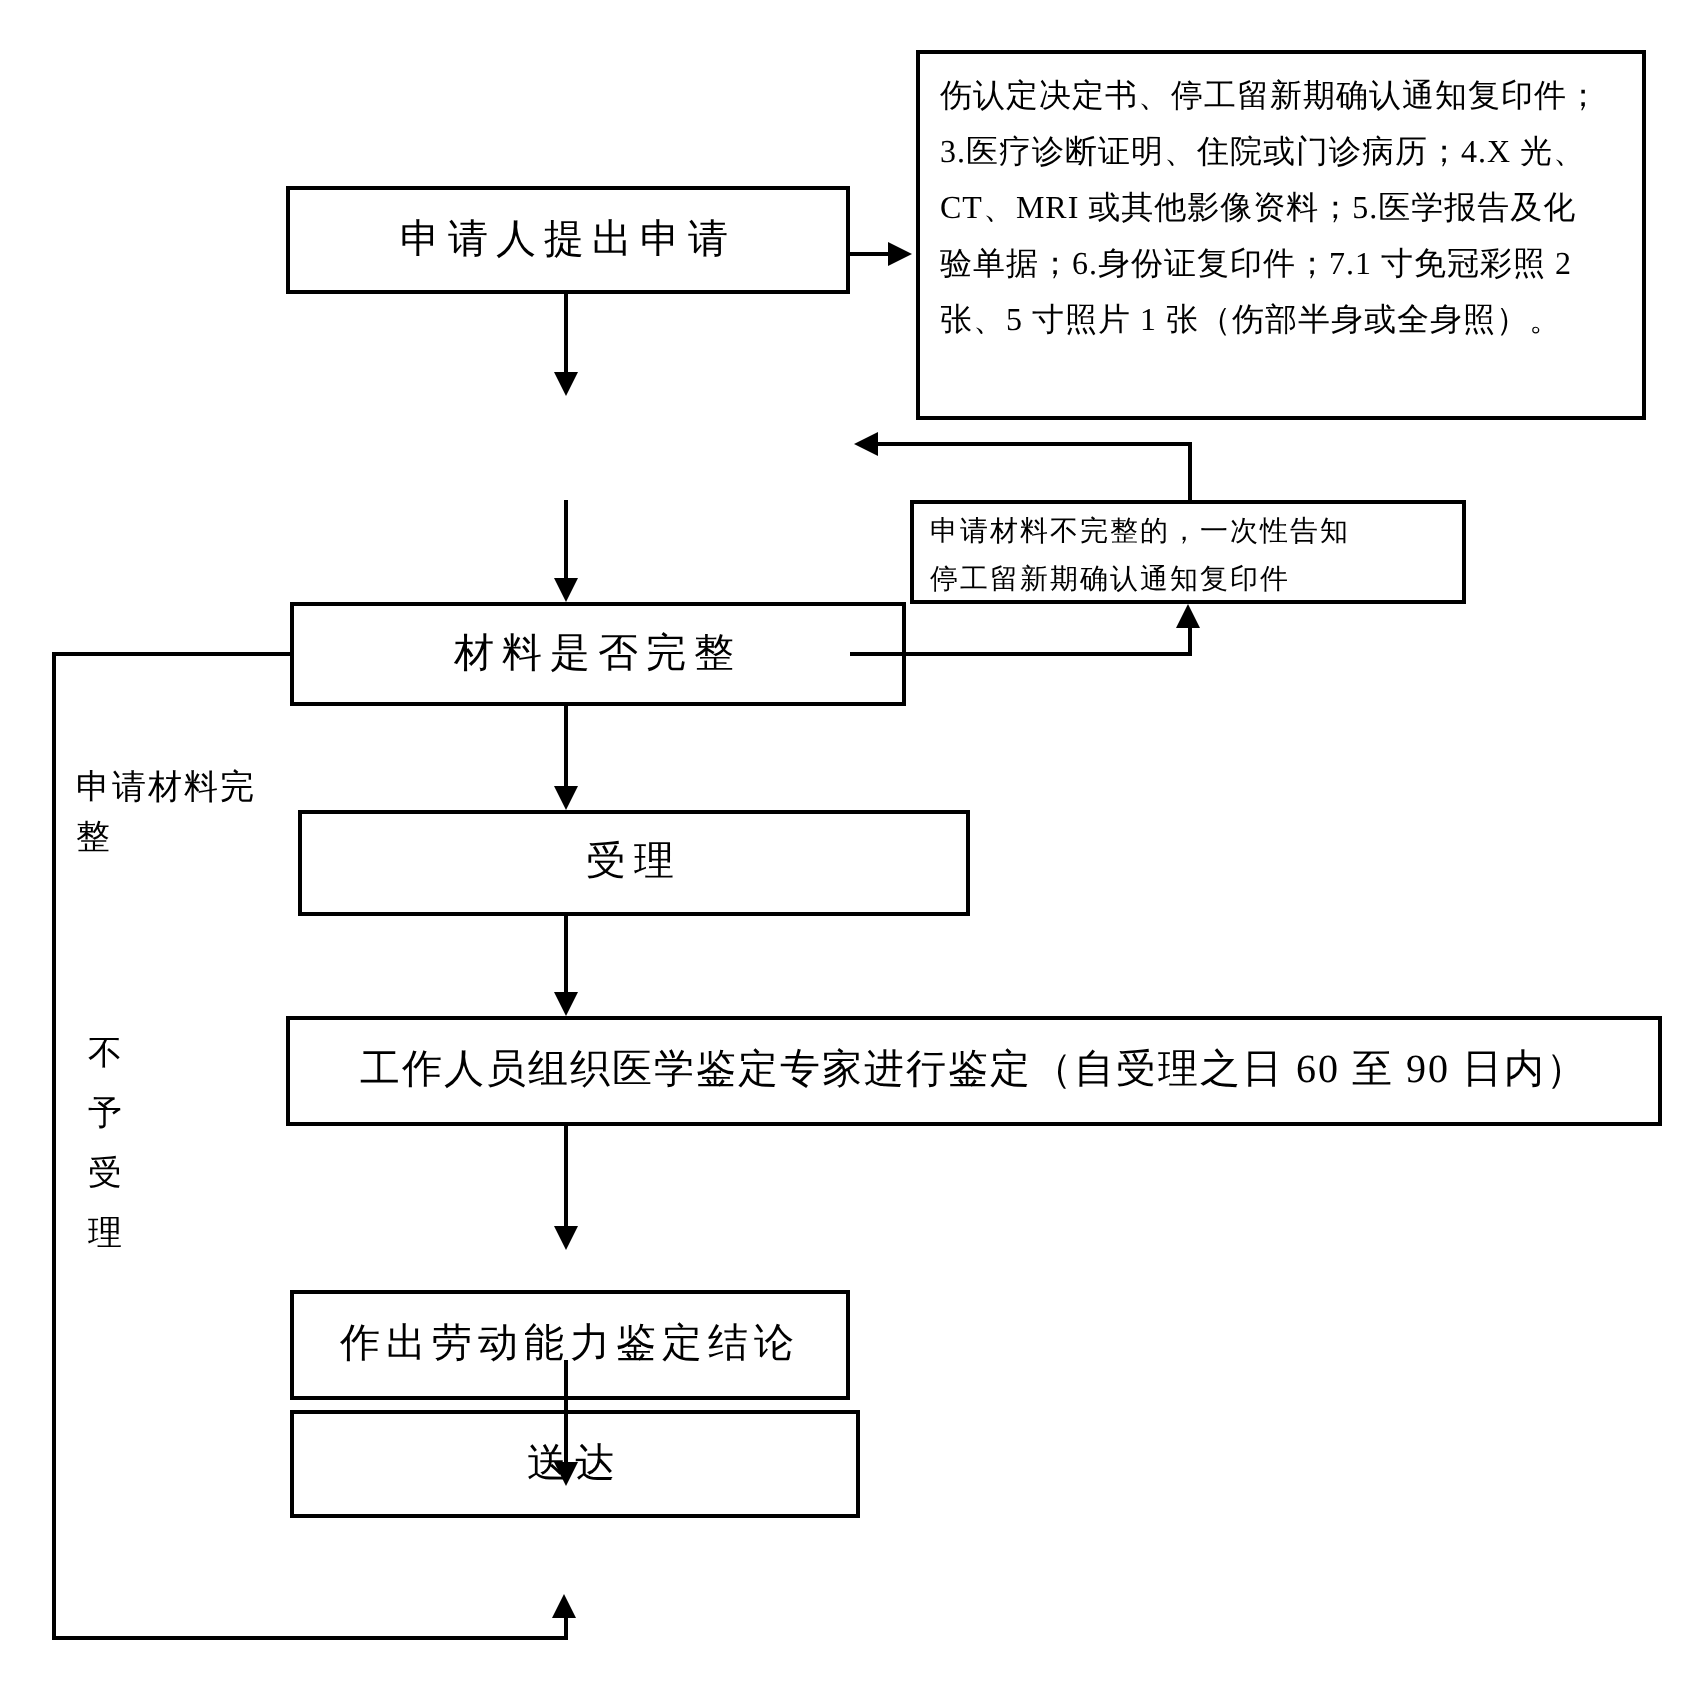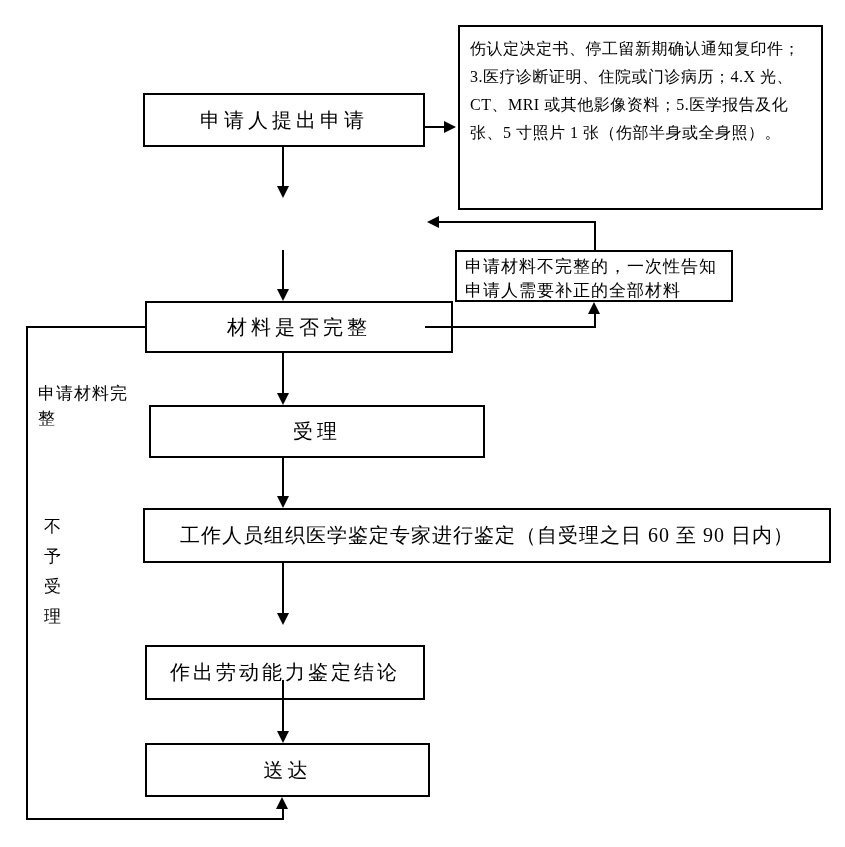--- a/index.html
+++ b/index.html
@@ -32,28 +32,28 @@
     white-space: nowrap;
   }
   #box-apply      { left:143px; top:93px;  width:282px; height:54px; }
   #box-notes      { left:458px; top:25px;  width:365px; height:185px;
                     display:block; padding:8px 10px; text-align:left; }
   #box-notes .note-line { font-size:16px; line-height:28px; letter-spacing:0.5px; white-space:nowrap; }
   #box-receive    { left:145px; top:198px; width:280px; height:52px; }
   #box-receive .lbl { letter-spacing: 3px; }
   #box-incomplete { left:455px; top:250px; width:278px; height:52px;
                     display:block; padding:3px 8px; text-align:left; }
-  #box-incomplete .note-line { font-size:17px; line-height:24px; letter-spacing:1px; white-space:nowrap; }
+  #box-incomplete .note-line { font-size:14px; line-height:24px; letter-spacing:1px; white-space:nowrap; }
   #box-check      { left:145px; top:301px; width:308px; height:52px; }
   #box-accept     { left:149px; top:405px; width:336px; height:53px; }
   #box-expert     { left:143px; top:508px; width:688px; height:55px; }
   #box-expert .lbl { letter-spacing: 1px; }
   #box-conclusion { left:145px; top:625px; width:280px; height:55px;margin-top:20px; }
   #box-conclusion .lbl { letter-spacing: 3px; }
-  #box-deliver    { left:145px; top:743px; width:285px; height:54px; }
+  #box-deliver    { left:145px; top:705px; width:285px; height:54px; }
 
   
   .line { position: absolute; background: #000000; }
 
   
   .ah { position: absolute; width: 0; height: 0; }
   .ah-down  { border-left:6px solid transparent; border-right:6px solid transparent; border-top:12px solid #000; }
   .ah-up    { border-left:6px solid transparent; border-right:6px solid transparent; border-bottom:12px solid #000; }
   .ah-right { border-top:6px solid transparent; border-bottom:6px solid transparent; border-left:12px solid #000; }
   .ah-left  { border-top:6px solid transparent; border-bottom:6px solid transparent; border-right:12px solid #000; }
@@ -74,27 +74,28 @@
 <div class="canvas">
 
   <div class="node" id="box-apply">
     <span class="lbl">申请人提出申请</span>
   </div>
 
   <div class="node" id="box-notes">
     <div class="note-line">伤认定决定书、停工留新期确认通知复印件；</div>
     <div class="note-line">3.医疗诊断证明、住院或门诊病历；4.X 光、</div>
     <div class="note-line">CT、MRI 或其他影像资料；5.医学报告及化</div>
+    <div class="note-line">验单据；6.身份证复印件；7.1 寸免冠彩照 2</div>
     <div class="note-line">张、5 寸照片 1 张（伤部半身或全身照）。</div>
   </div>
 
 
   <div class="node" id="box-incomplete">
     <div class="note-line">申请材料不完整的，一次性告知</div>
-    <div class="note-line">申请人需要补正的全部材料</div>
+    <div class="note-line">停工留新期确认通知复印件</div>
   </div>
 
   <div class="node" id="box-check">
     <span class="lbl">材料是否完整</span>
   </div>
 
   <div class="node" id="box-accept">
     <span class="lbl">受理</span>
   </div>
 

